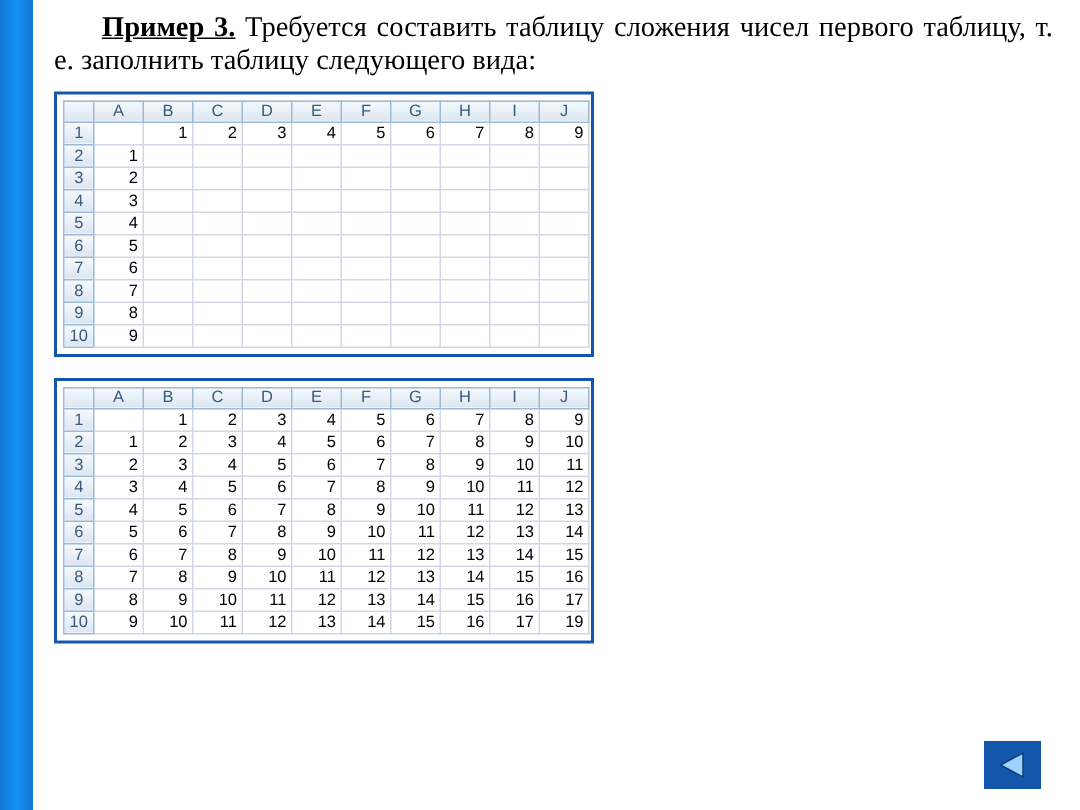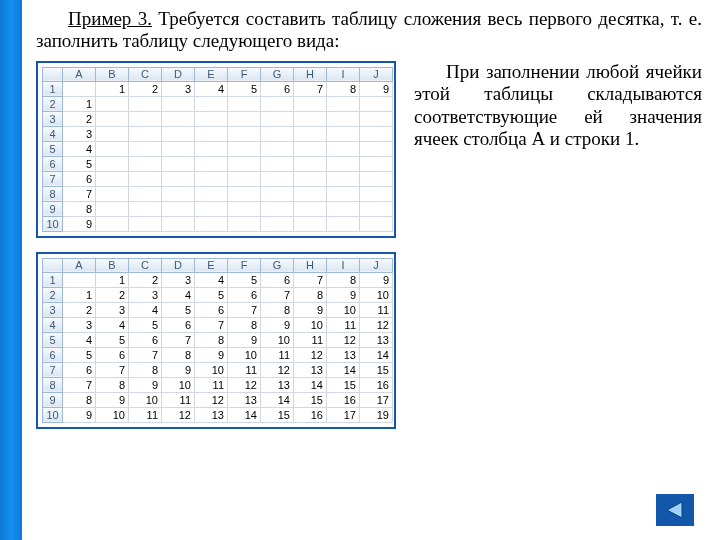--- a/index.html
+++ b/index.html
@@ -25,21 +25,21 @@
     margin-left: 22px;
     padding: 8px 18px 0 14px;
   }
   .intro {
     text-align: justify;
     line-height: 1.18;
     margin: 0 0 8px 0;
   }
   .intro .heading {
     text-decoration: underline;
-    font-weight: normal;
+    font-weight: bold;
   }
   .indent { display:inline-block; width:32px; }
   .columns {
     display: flex;
     gap: 18px;
   }
   .leftcol {
     width: 360px;
     display: flex;
     flex-direction: column;
@@ -100,21 +100,21 @@
   }
   .nav-btn svg { display:block; }
 </style>
 </head>
 <body>
 
 <div class="sidebar"></div>
 
 <div class="content">
   <p class="intro">
-    <span class="indent"></span><span class="heading">Пример 3.</span><span> Требуется составить таблицу сложения весь первого десятка, т. е. заполнить таблицу следующего вида:</span>
+    <span class="indent"></span><span class="heading">Пример 3.</span><span> Требуется составить таблицу сложения чисел первого таблицу, т. е. заполнить таблицу следующего вида:</span>
   </p>
 
   <div class="columns">
     <div class="leftcol">
       <div class="ss-wrap">
         <table class="spreadsheet" id="ss0">
             <colgroup>
               <col style="width: 20px;">
               <col style="width: 33px;">
               <col style="width: 33px;">
@@ -435,21 +435,20 @@
                 <td>15</td>
                 <td>16</td>
                 <td>17</td>
                 <td>19</td>
               </tr>
             </tbody>
           </table>
       </div>
     </div>
     <div class="rightcol">
-      <p><span class="indent"></span><span>При заполнении любой ячейки этой таблицы складываются соответствующие ей значения ячеек столбца А и строки 1.</span></p>
     </div>
   </div>
 </div>
 
 <div class="nav-btn">
   <svg width="20" height="18" viewBox="0 0 20 18">
     <polygon points="17,1 17,17 2,9" fill="#9fd2ff" stroke="#0a3f7a" stroke-width="1"></polygon>
   </svg>
 </div>
 

